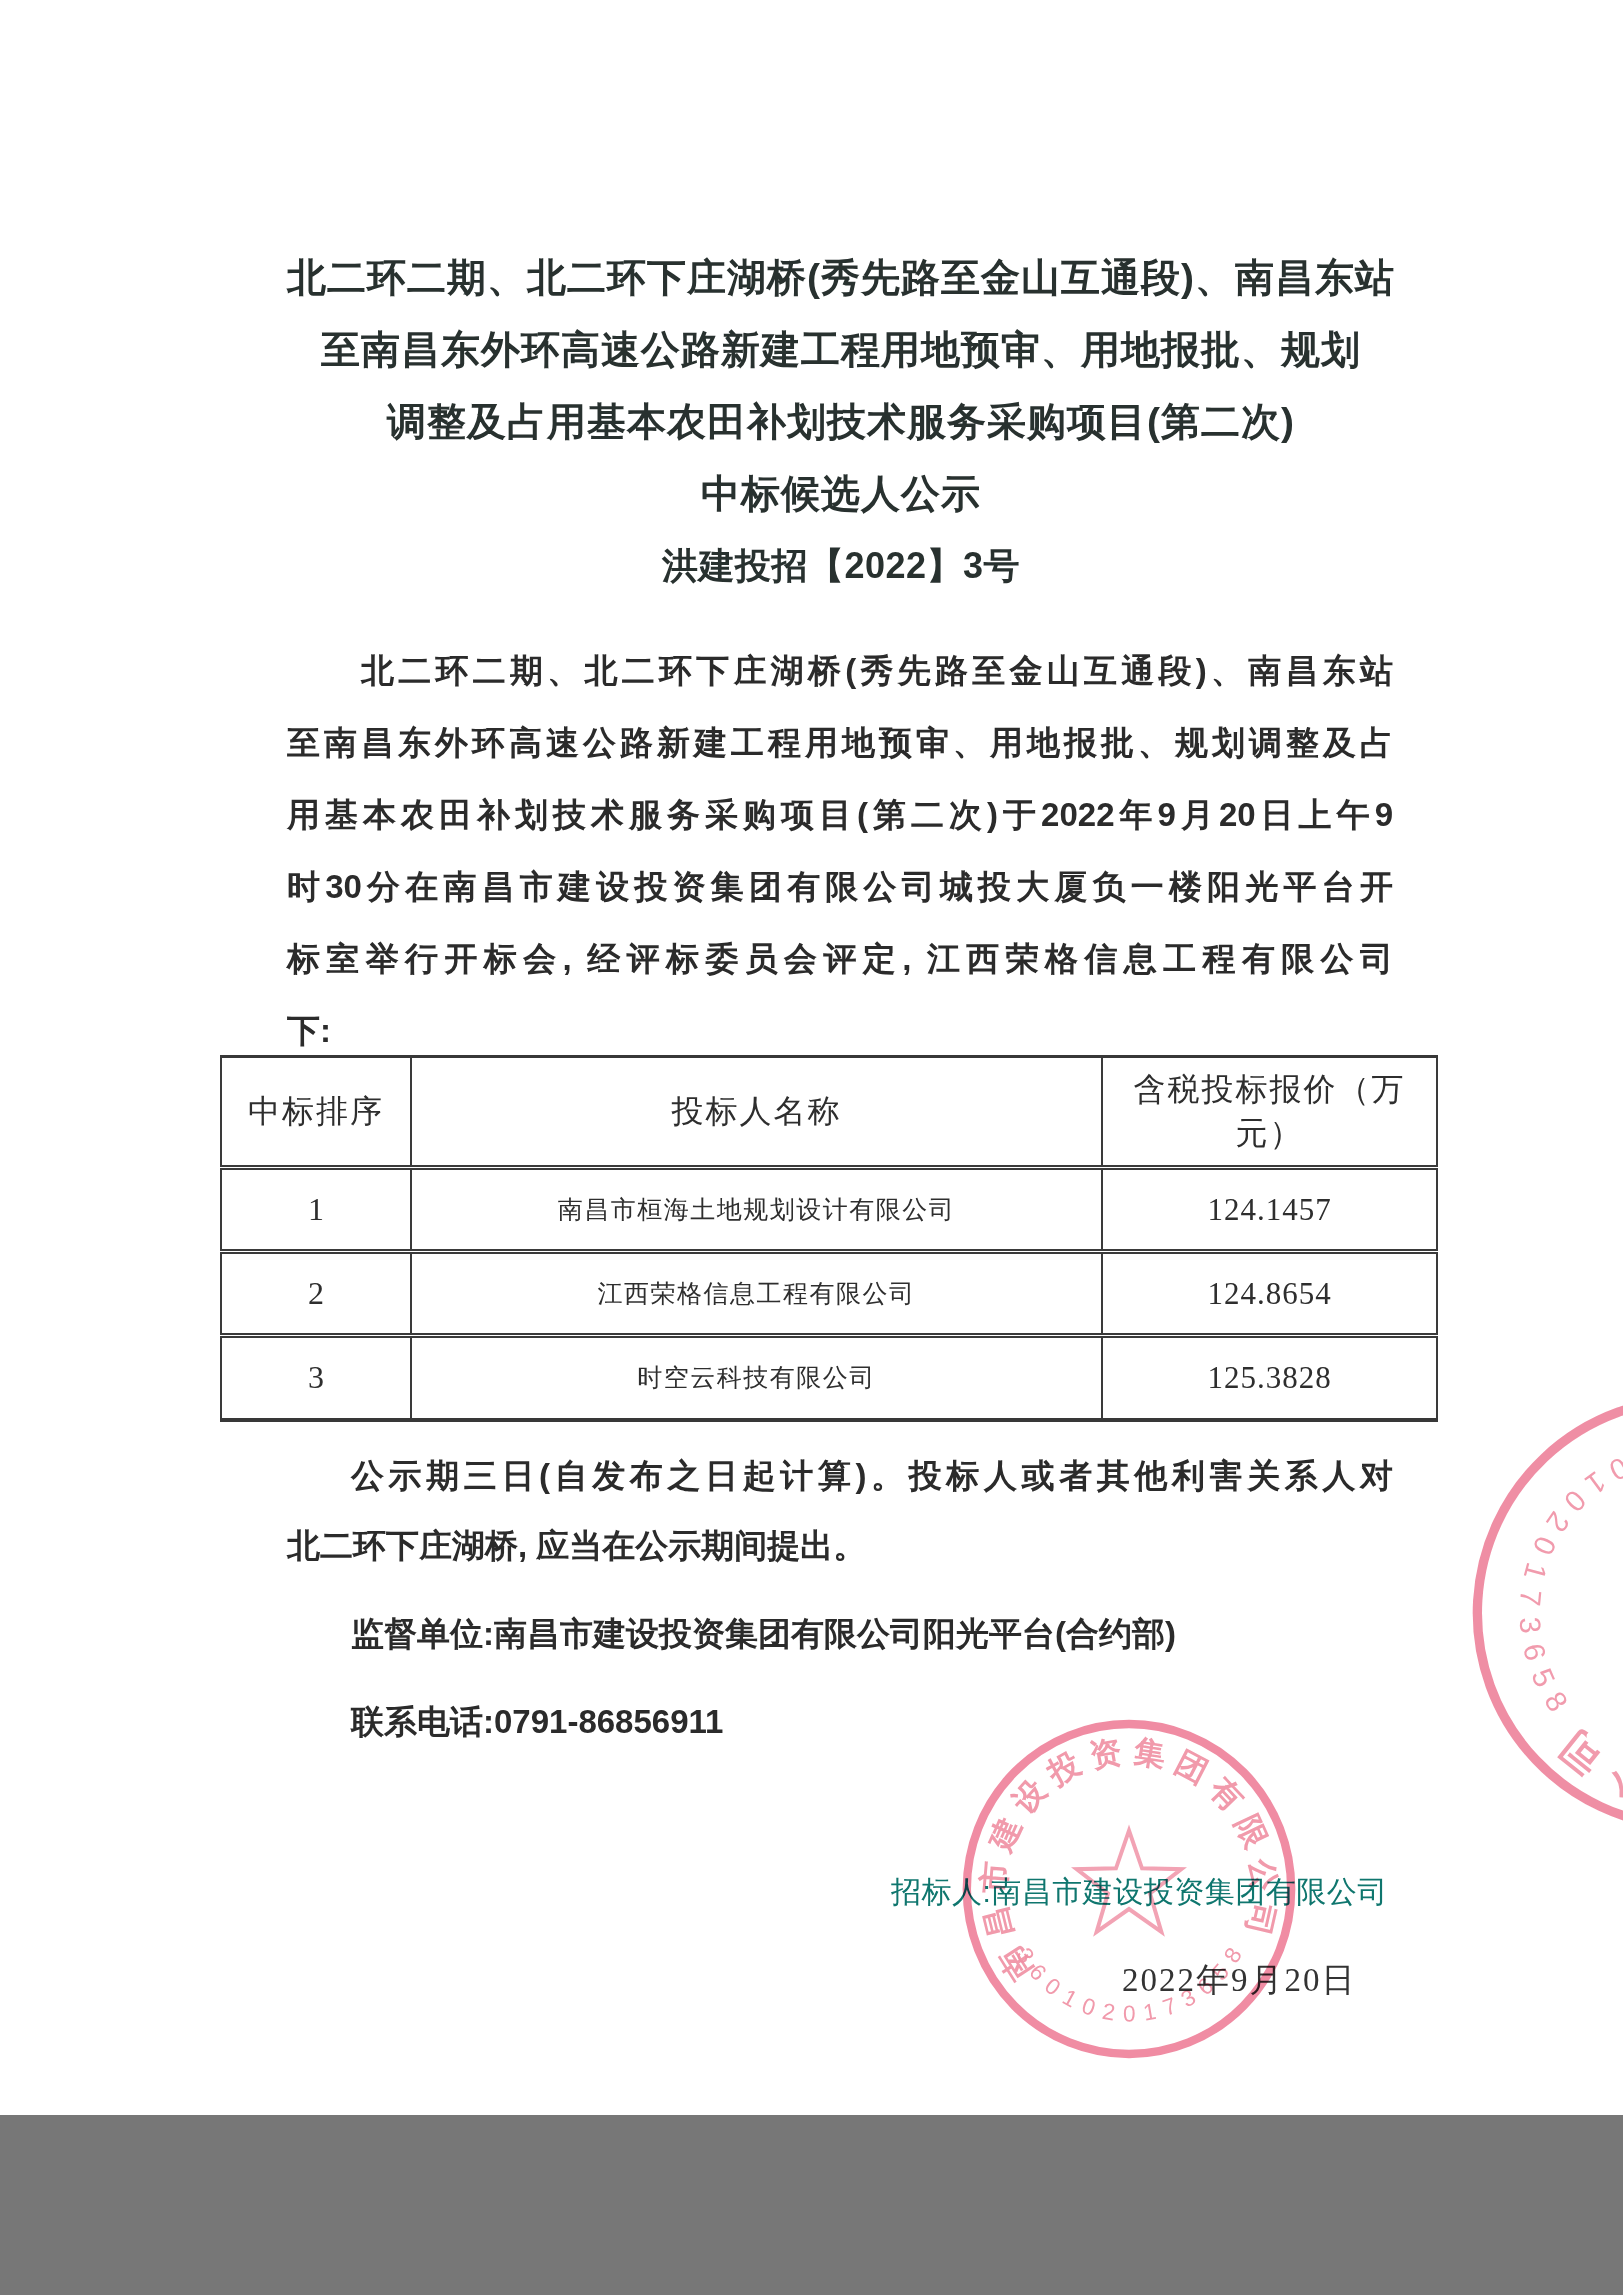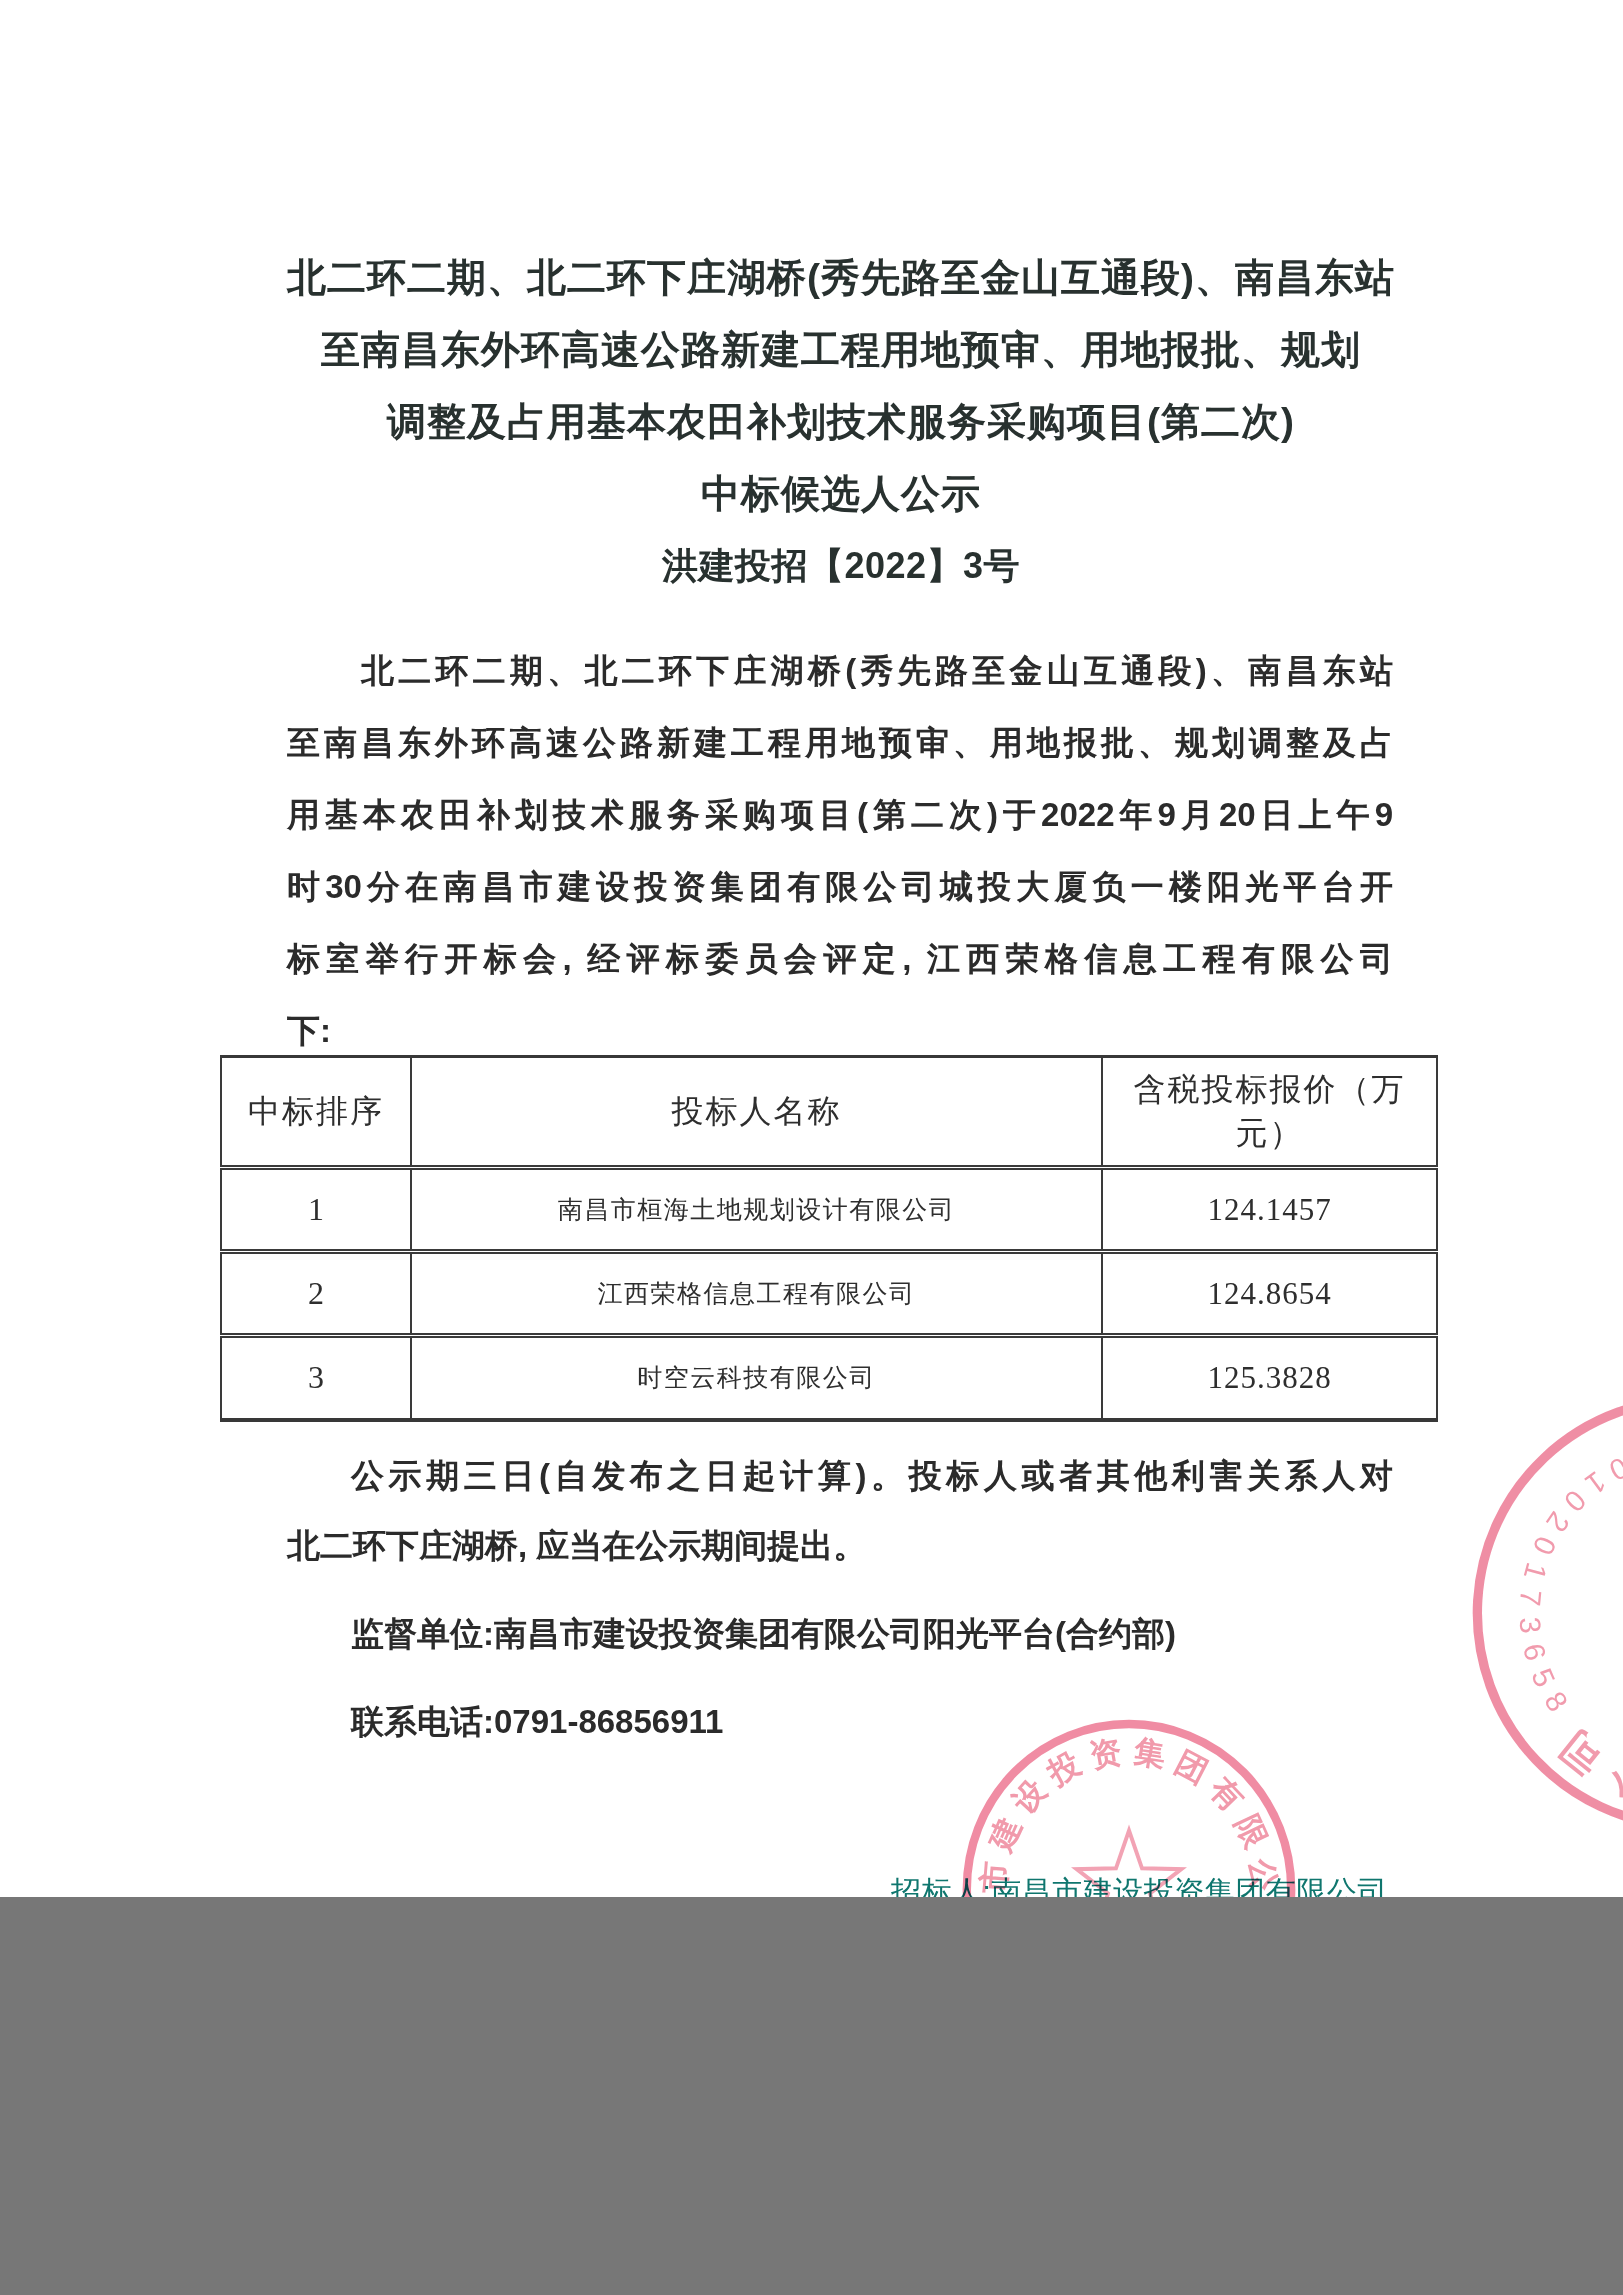--- a/index.html
+++ b/index.html
@@ -1,17 +1,17 @@
 <!DOCTYPE html>
 <html style="font-size:7.9px"><head>
 <meta charset="utf-8">
 <style>
   html,body{margin:0;padding:0;background:#777;}
   .page{
-    position:relative;width:1623px;height:1897px;background:#ffffff;
+    position:relative;width:1623px;height:2115px;background:#ffffff;
     overflow:hidden;font-family:"Liberation Sans",sans-serif;color:#282828;
   }
   
   .title-block{position:absolute;left:257px;top:242px;width:1168px;text-align:center;}
   .title-line{height:72px;line-height:72px;font-size:39px;font-weight:bold;
     color:#28312f;letter-spacing:1px;white-space:nowrap;}
   .title-line.doc-no{font-size:36px;letter-spacing:0.5px;}
   
   .intro-block{position:absolute;left:287px;top:635px;width:1106px;}
   .text-line{height:72px;line-height:72px;font-size:33px;font-weight:600;color:#2b2b2b;white-space:nowrap;}

